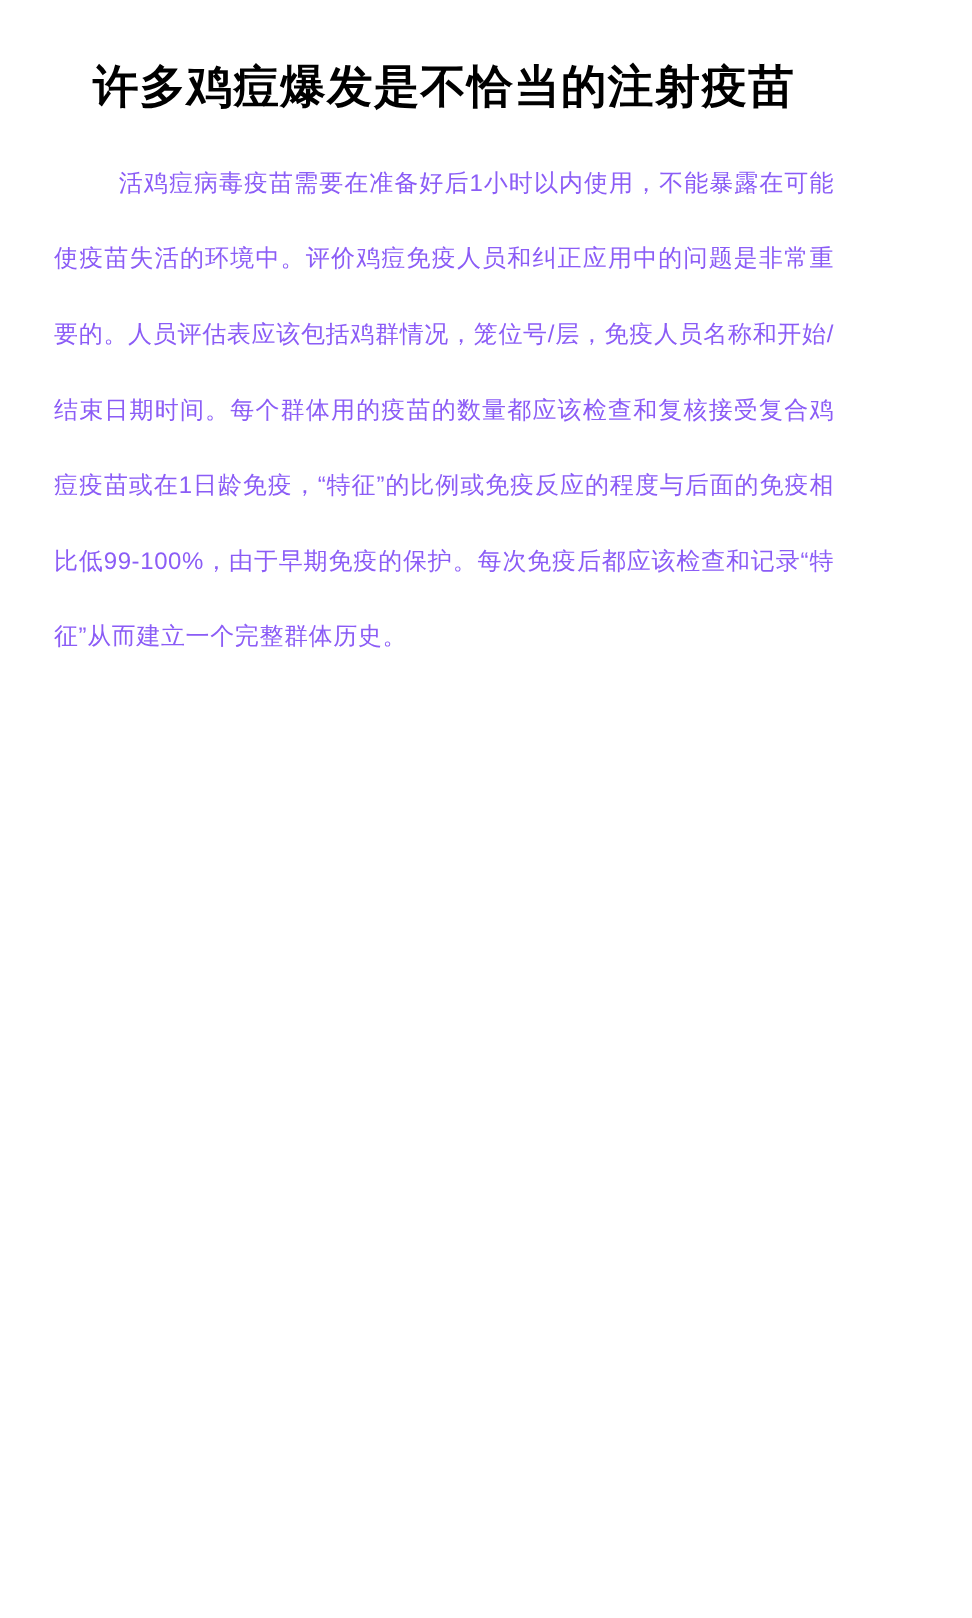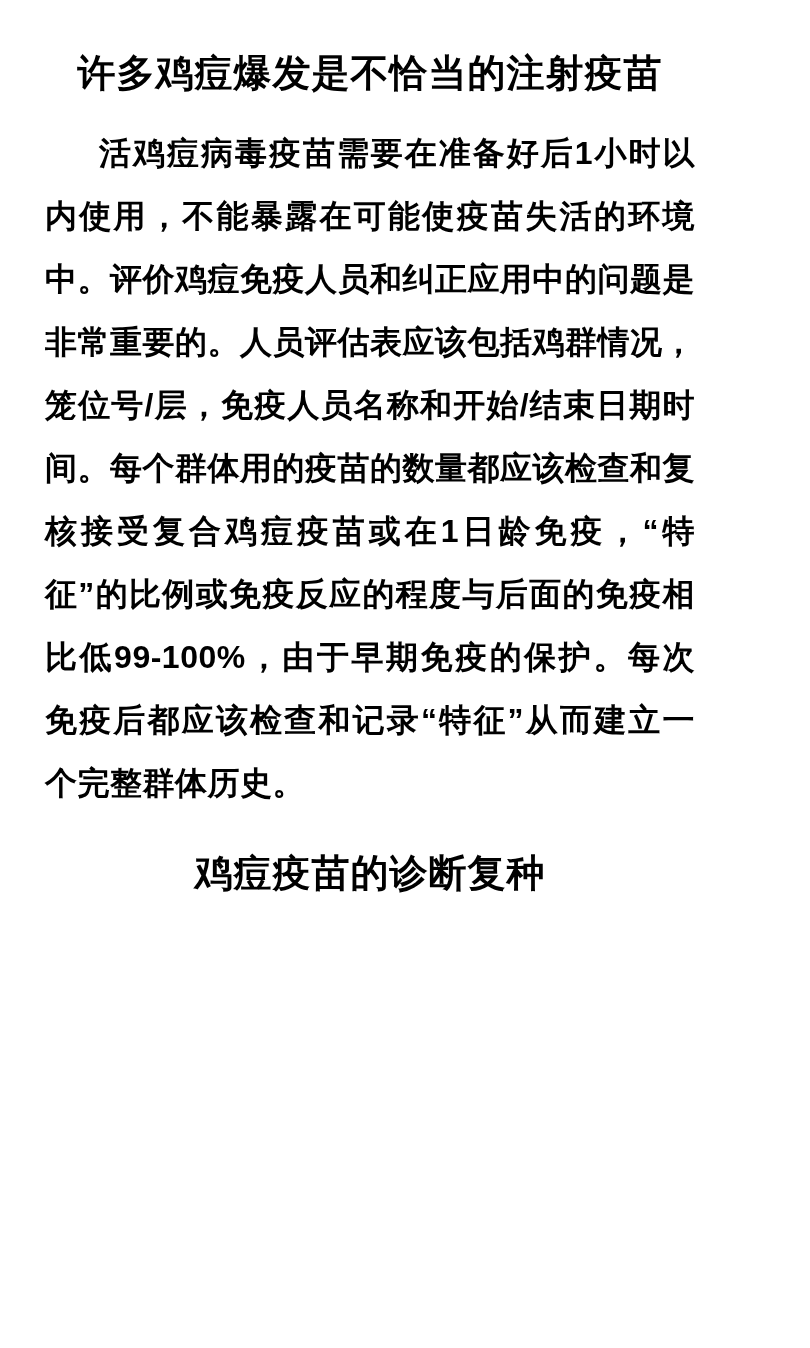--- a/index.html
+++ b/index.html
@@ -25,38 +25,36 @@
     font-weight: 700;
     text-align: center;
     letter-spacing: 1px;
     color: #000000;
     margin: 0 0 25px 0;
   }
   .section-2 .doc-heading {
     margin: 34px 0 23px 0;
   }
   .doc-paragraph {
-    font-size: 32px;
+    font-size: 20px;
     line-height: 63px;
     text-align: justify;
     text-justify: inter-ideograph;
     text-indent: 54px;
     letter-spacing: 0.5px;
-    color: #000000;
+    color: #8b5cf6;
     margin: 0;
-    font-weight: bold;
   }
 </style>
 </head>
 <body>
 
 <div class="page">
 
   <section class="section-1">
     <h1 class="doc-heading">许多鸡痘爆发是不恰当的注射疫苗</h1>
     <p class="doc-paragraph">活鸡痘病毒疫苗需要在准备好后1小时以内使用，不能暴露在可能使疫苗失活的环境中。评价鸡痘免疫人员和纠正应用中的问题是非常重要的。人员评估表应该包括鸡群情况，笼位号/层，免疫人员名称和开始/结束日期时间。每个群体用的疫苗的数量都应该检查和复核接受复合鸡痘疫苗或在1日龄免疫，“特征”的比例或免疫反应的程度与后面的免疫相比低99-100%，由于早期免疫的保护。每次免疫后都应该检查和记录“特征”从而建立一个完整群体历史。</p>
   </section>
 
   <section class="section-2">
-    <h1 class="doc-heading">鸡痘疫苗的诊断复种</h1>
   </section>
 
 </div>
 
 </body></html>

